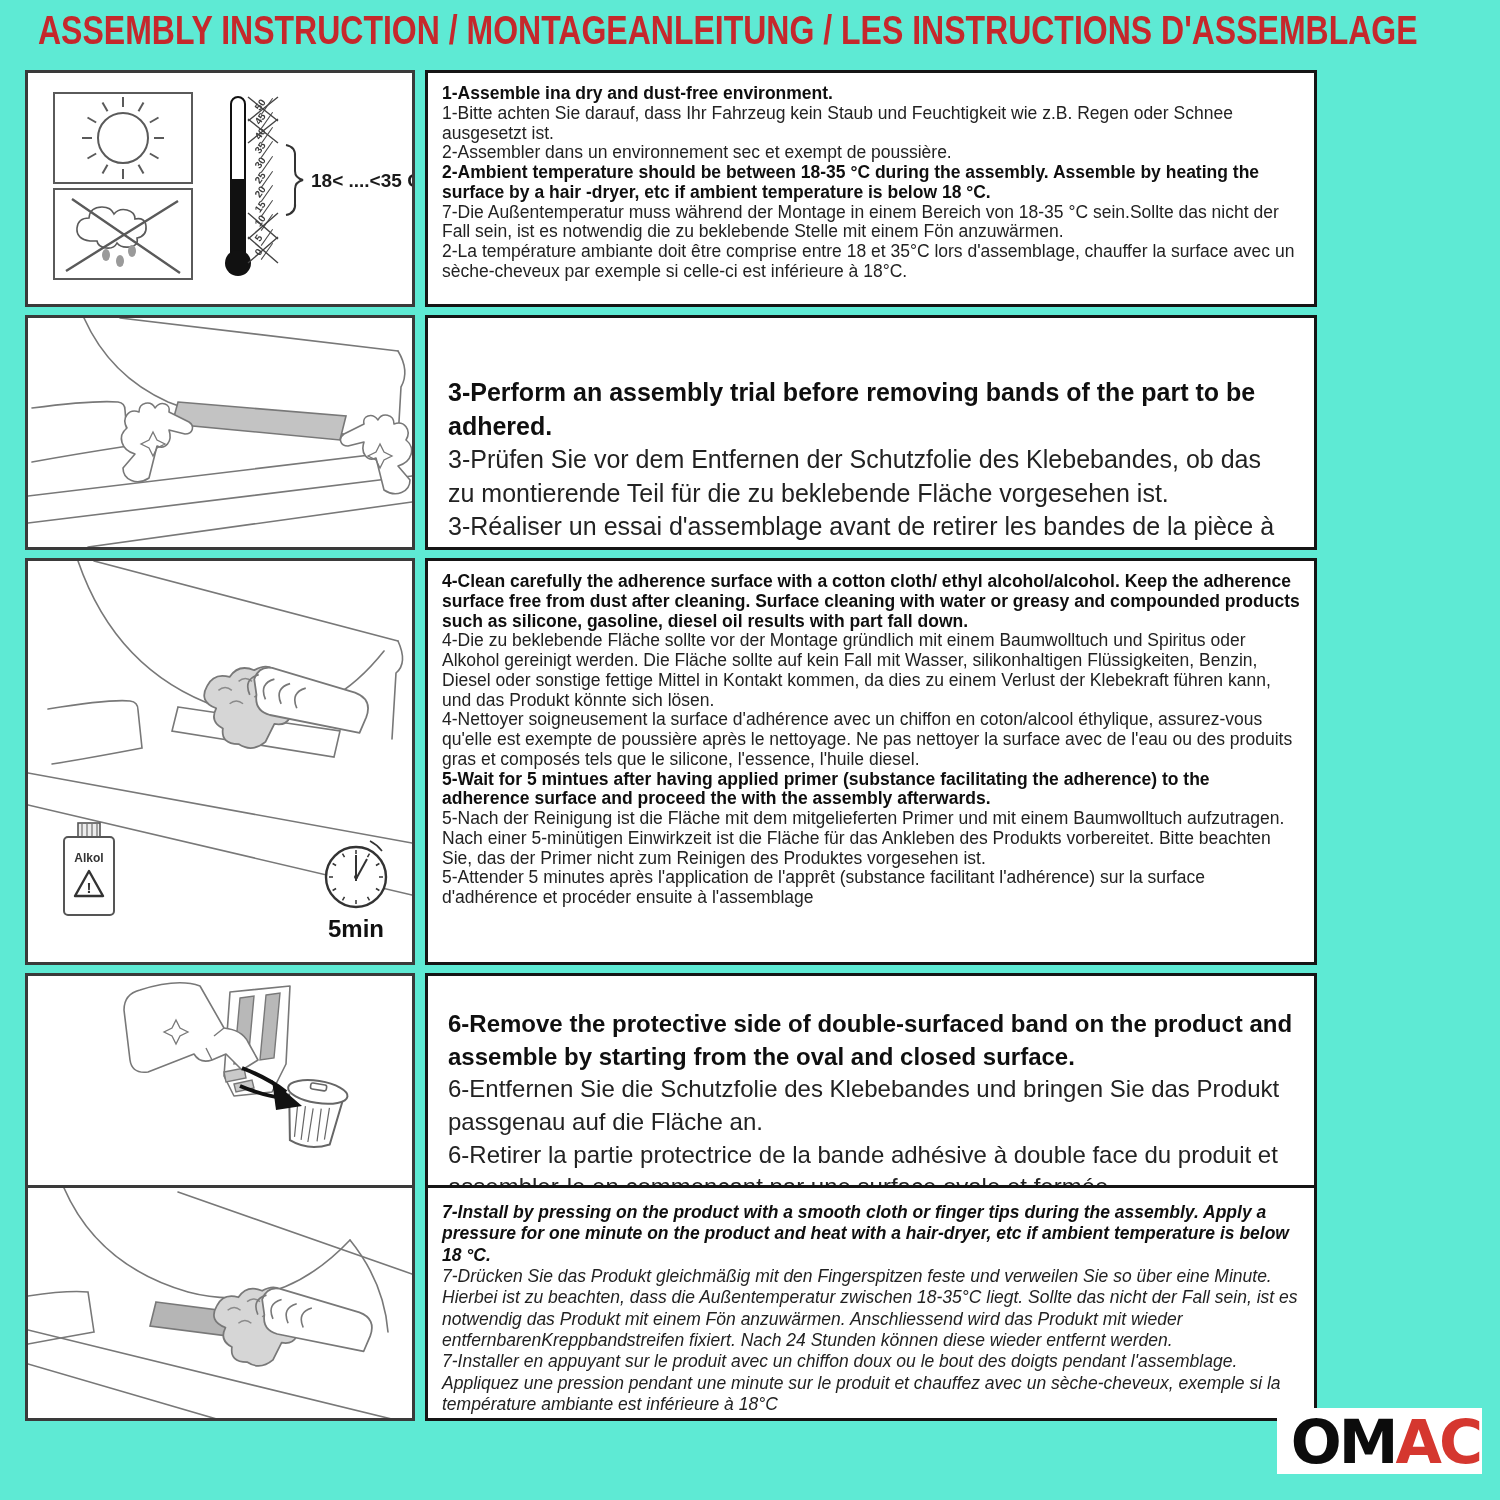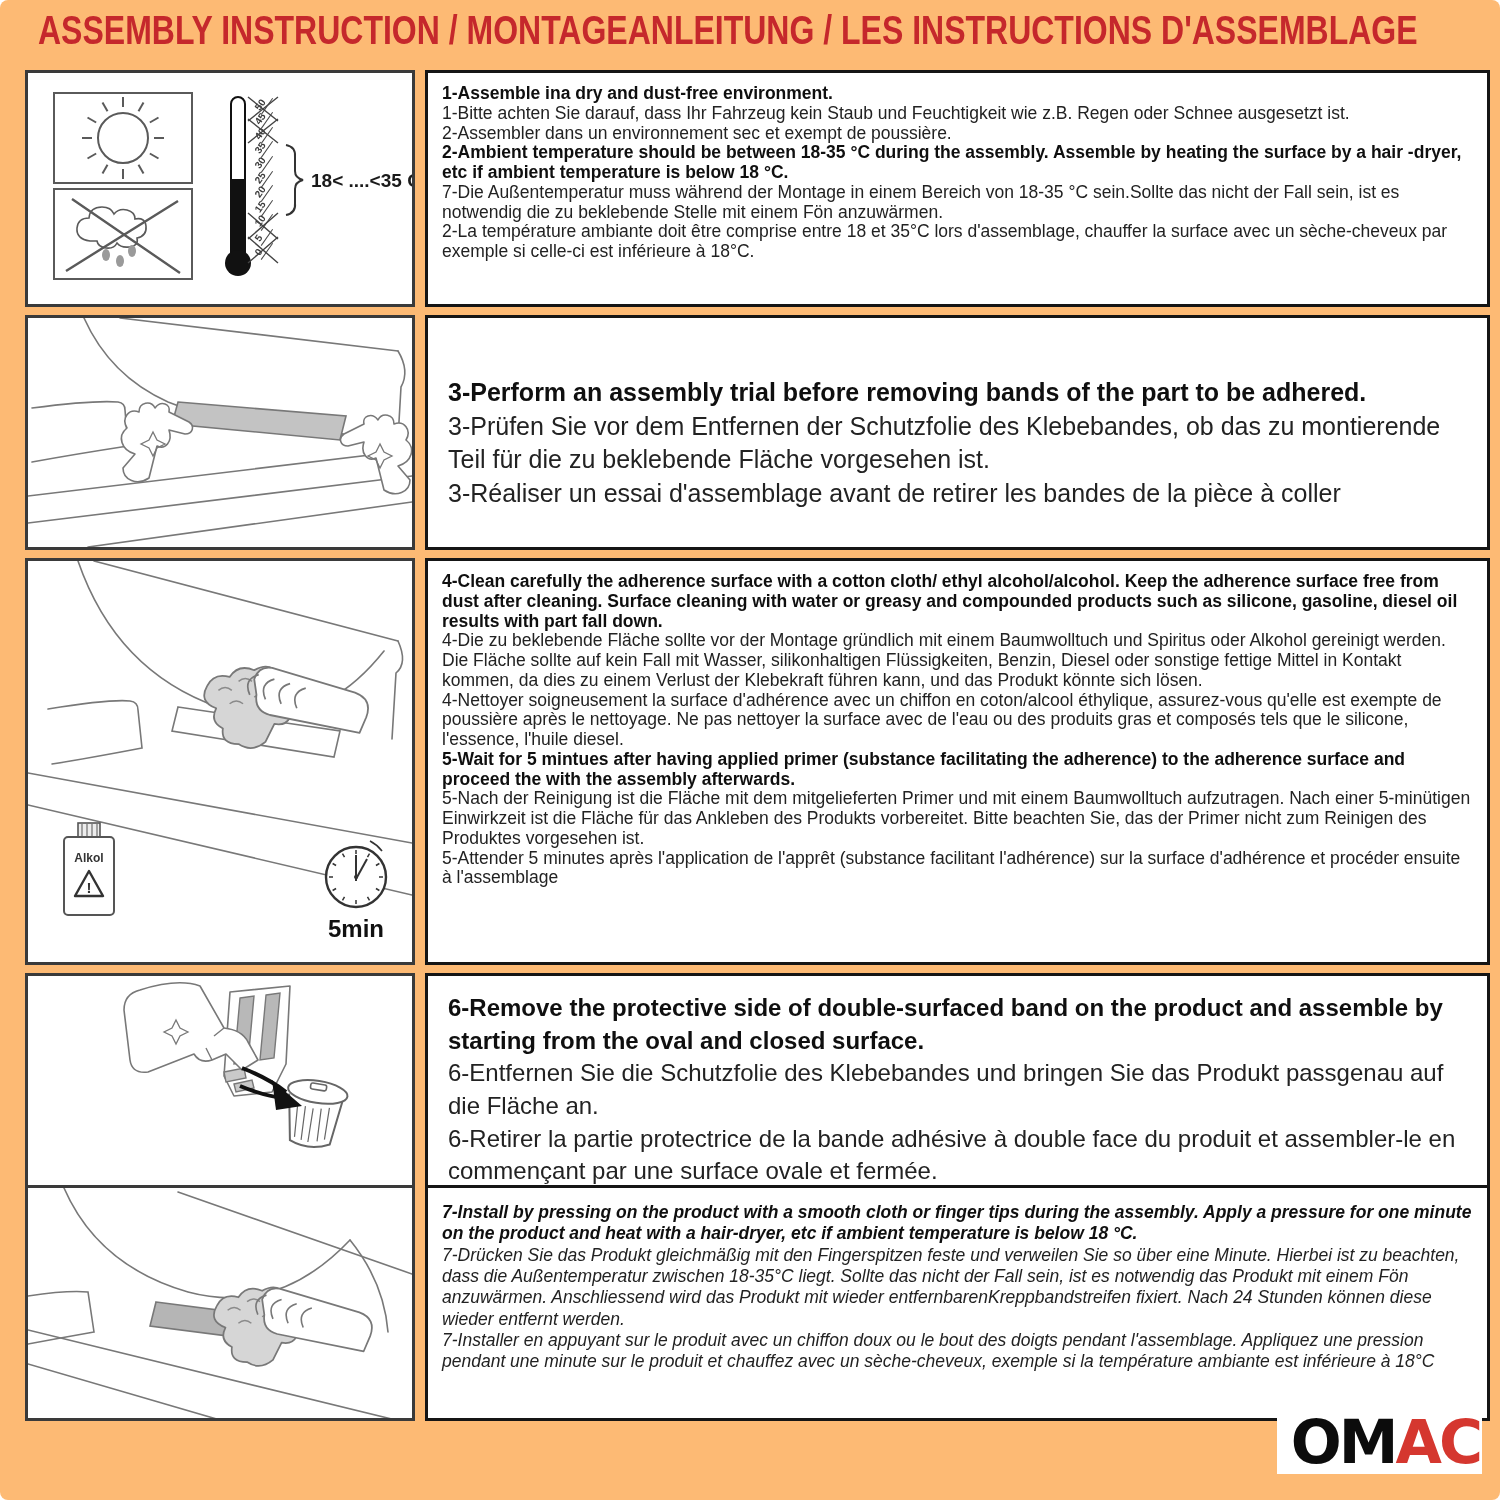--- a/index.html
+++ b/index.html
@@ -1,32 +1,32 @@
 <!DOCTYPE html>
 <html><head>
 <meta charset="utf-8">
 <style>
   html,body{margin:0;padding:0;background:#fff;}
-  .page{position:relative;width:1500px;height:1500px;background:#fdba74;overflow:hidden;
-        font-family:"Liberation Sans",sans-serif;color:#222;border-radius:8px;}
+  .page{position:relative;width:1500px;height:1500px;background:#5eead4;overflow:hidden;
+        font-family:"Liberation Sans",sans-serif;color:#222;}
   .title{position:absolute;left:38px;top:8px;margin:0;font-size:40px;font-weight:700;
          color:#c5282c;white-space:nowrap;transform:scaleX(.80);transform-origin:left center;}
   .row{position:absolute;left:0;width:1500px;}
   .illus{position:absolute;left:25px;top:0;bottom:0;width:390px;border:3px solid #3a3a3a;
          box-sizing:border-box;background:#fff;}
   .illus svg{position:absolute;left:0;top:0;width:100%;height:100%;}
-  .txt{position:absolute;left:425px;top:0;bottom:0;width:1065px;border:3px solid #151515;
+  .txt{position:absolute;left:425px;top:0;bottom:0;width:892px;border:3px solid #151515;
        box-sizing:border-box;background:#fff;overflow:hidden;}
   .txt p{margin:0;}
   .b{font-weight:700;color:#0f0f0f;}
   .gap{margin-top:19px;}
   .txt-sm{padding:11px 14px;font-size:17.5px;line-height:1.13;}
   .txt-s5{padding:14px 14px;font-size:17.5px;line-height:1.22;}
   .txt-lg{padding:58px 20px 16px;font-size:25px;line-height:1.34;}
-  .txt-md{padding:16px 20px 0;font-size:24px;line-height:1.36;}
+  .txt-md{padding:32px 20px 0;font-size:24px;line-height:1.36;}
   .logo{position:absolute;right:18px;bottom:26px;background:#fff;padding:4px 2px 2px 14px;
         font-family:"DejaVu Sans",sans-serif;font-weight:800;font-size:60px;line-height:1;
         letter-spacing:-3px;white-space:nowrap;}
   .logo .lb{color:#0c0c0c;}
   .logo .lr{color:#d5372f;}
   svg text{font-family:"Liberation Sans",sans-serif;}
 </style>
 </head>
 <body>
 

